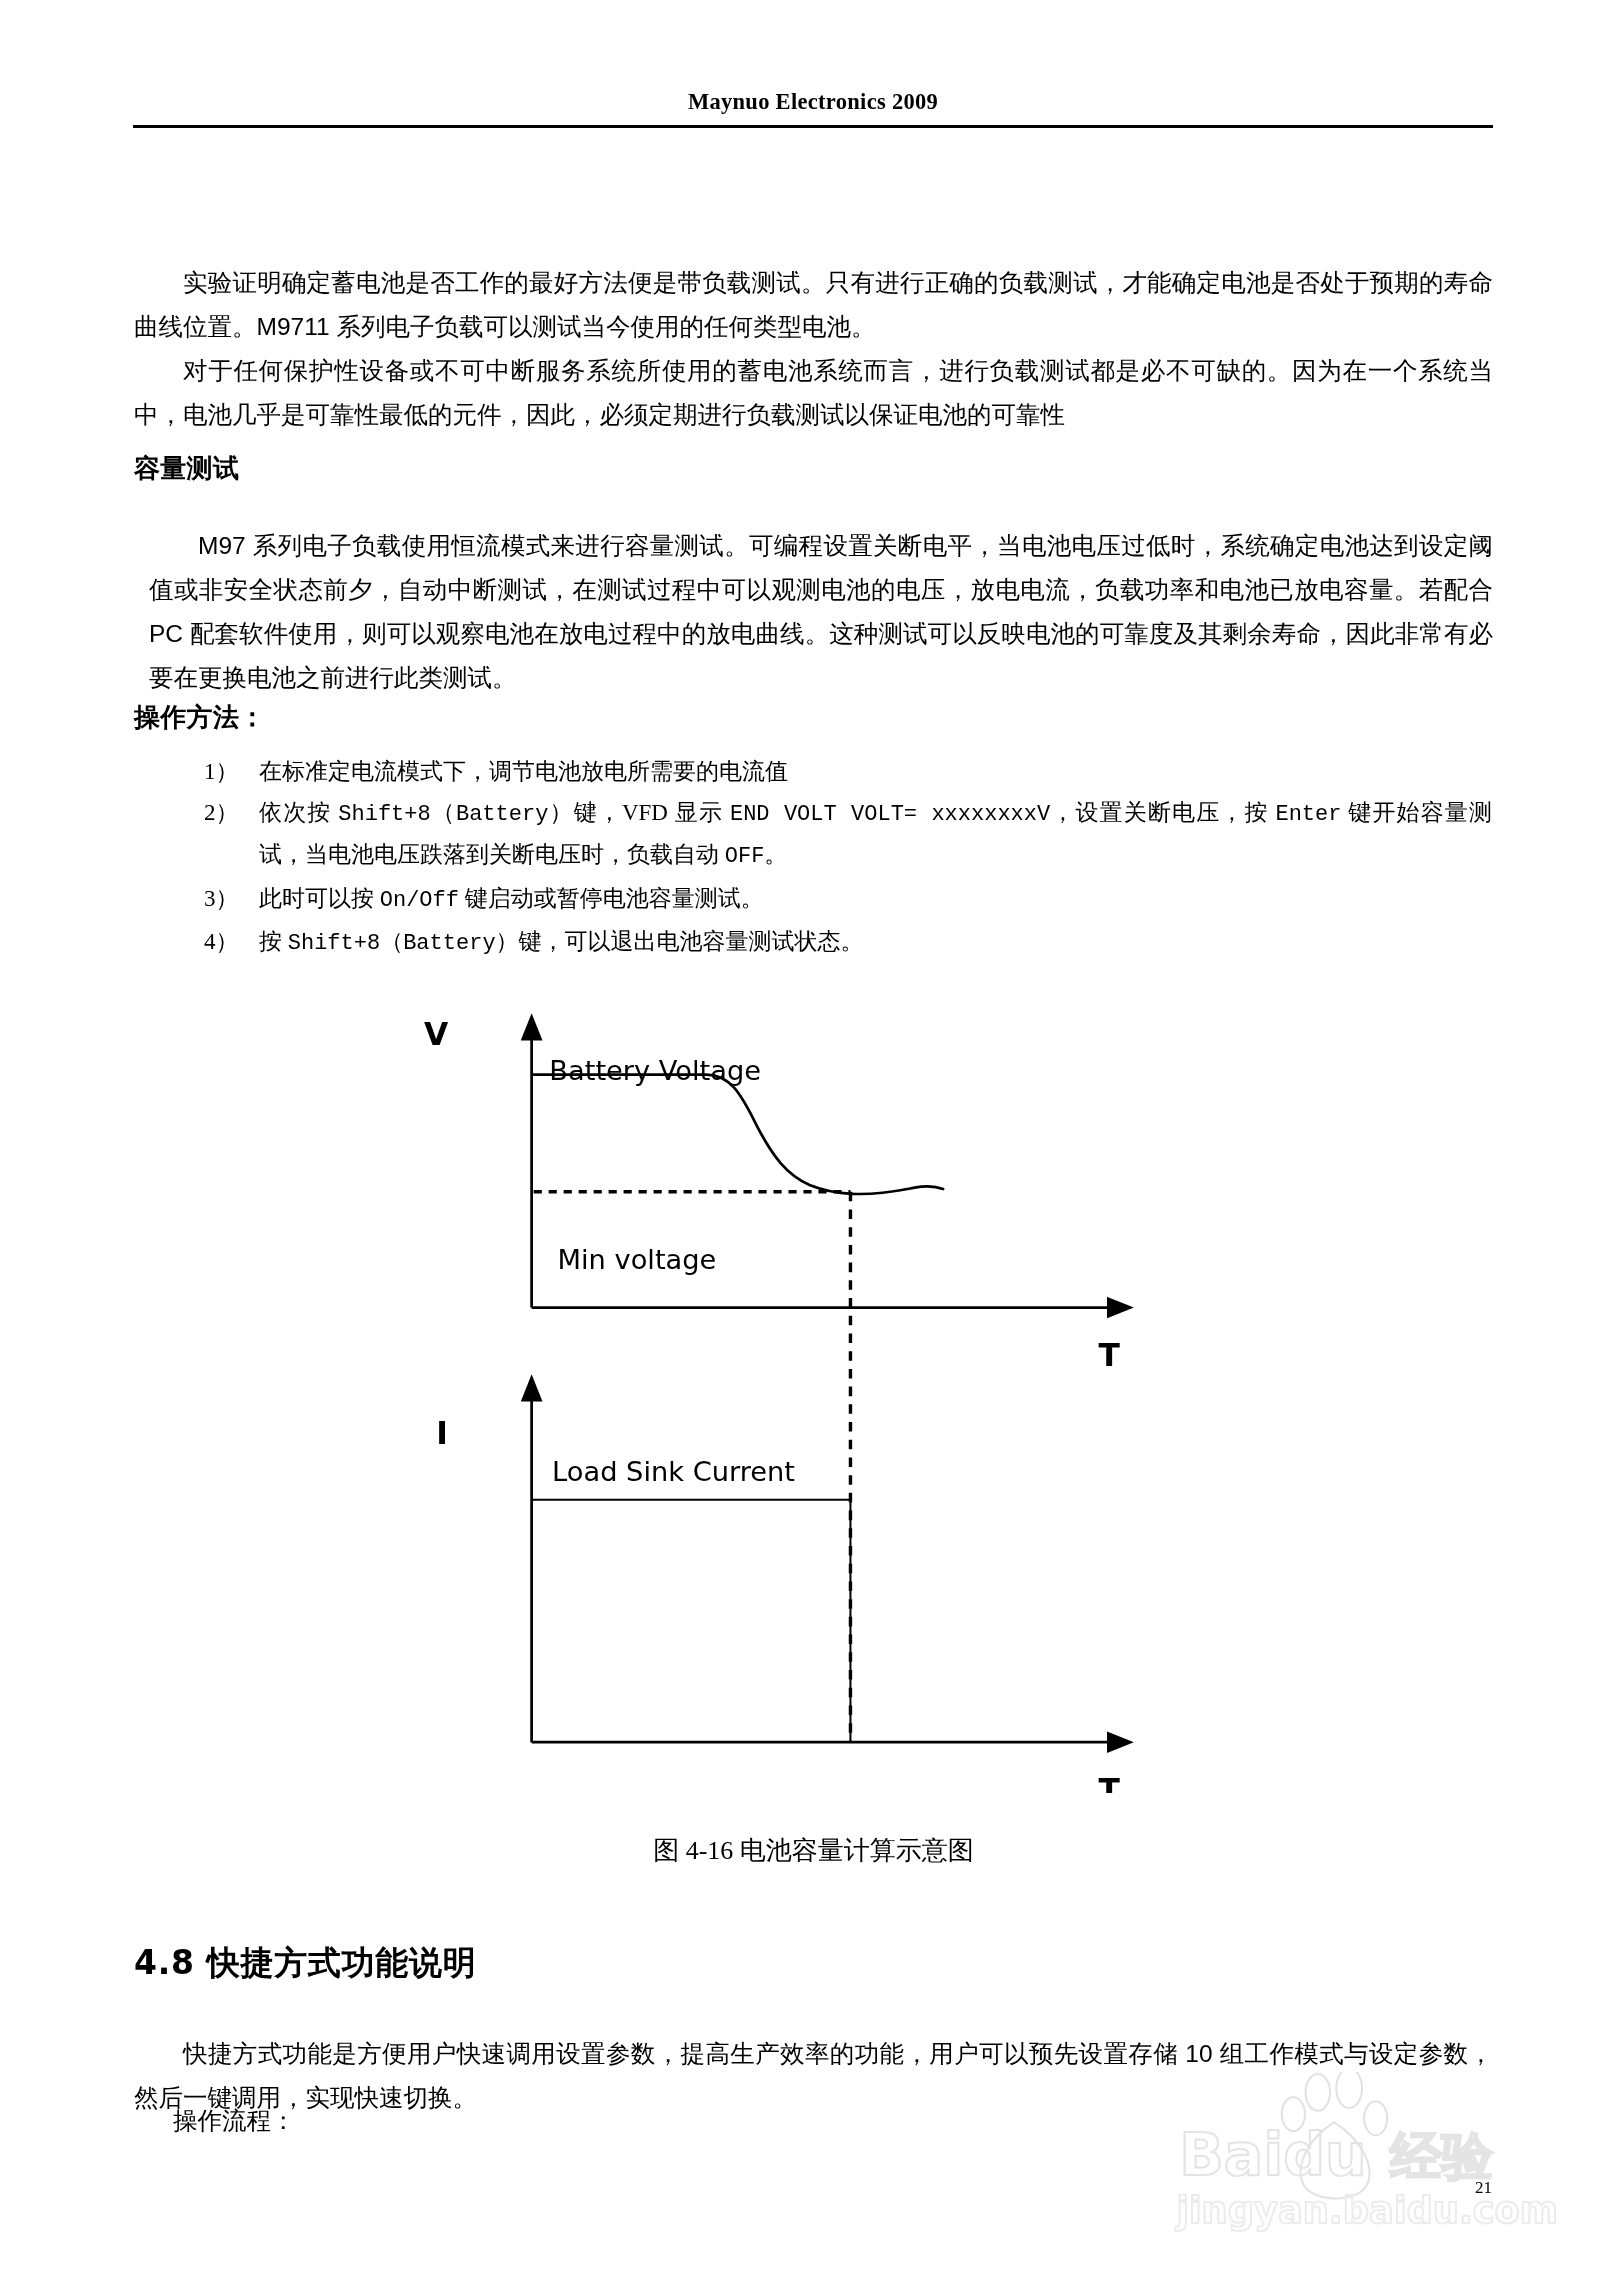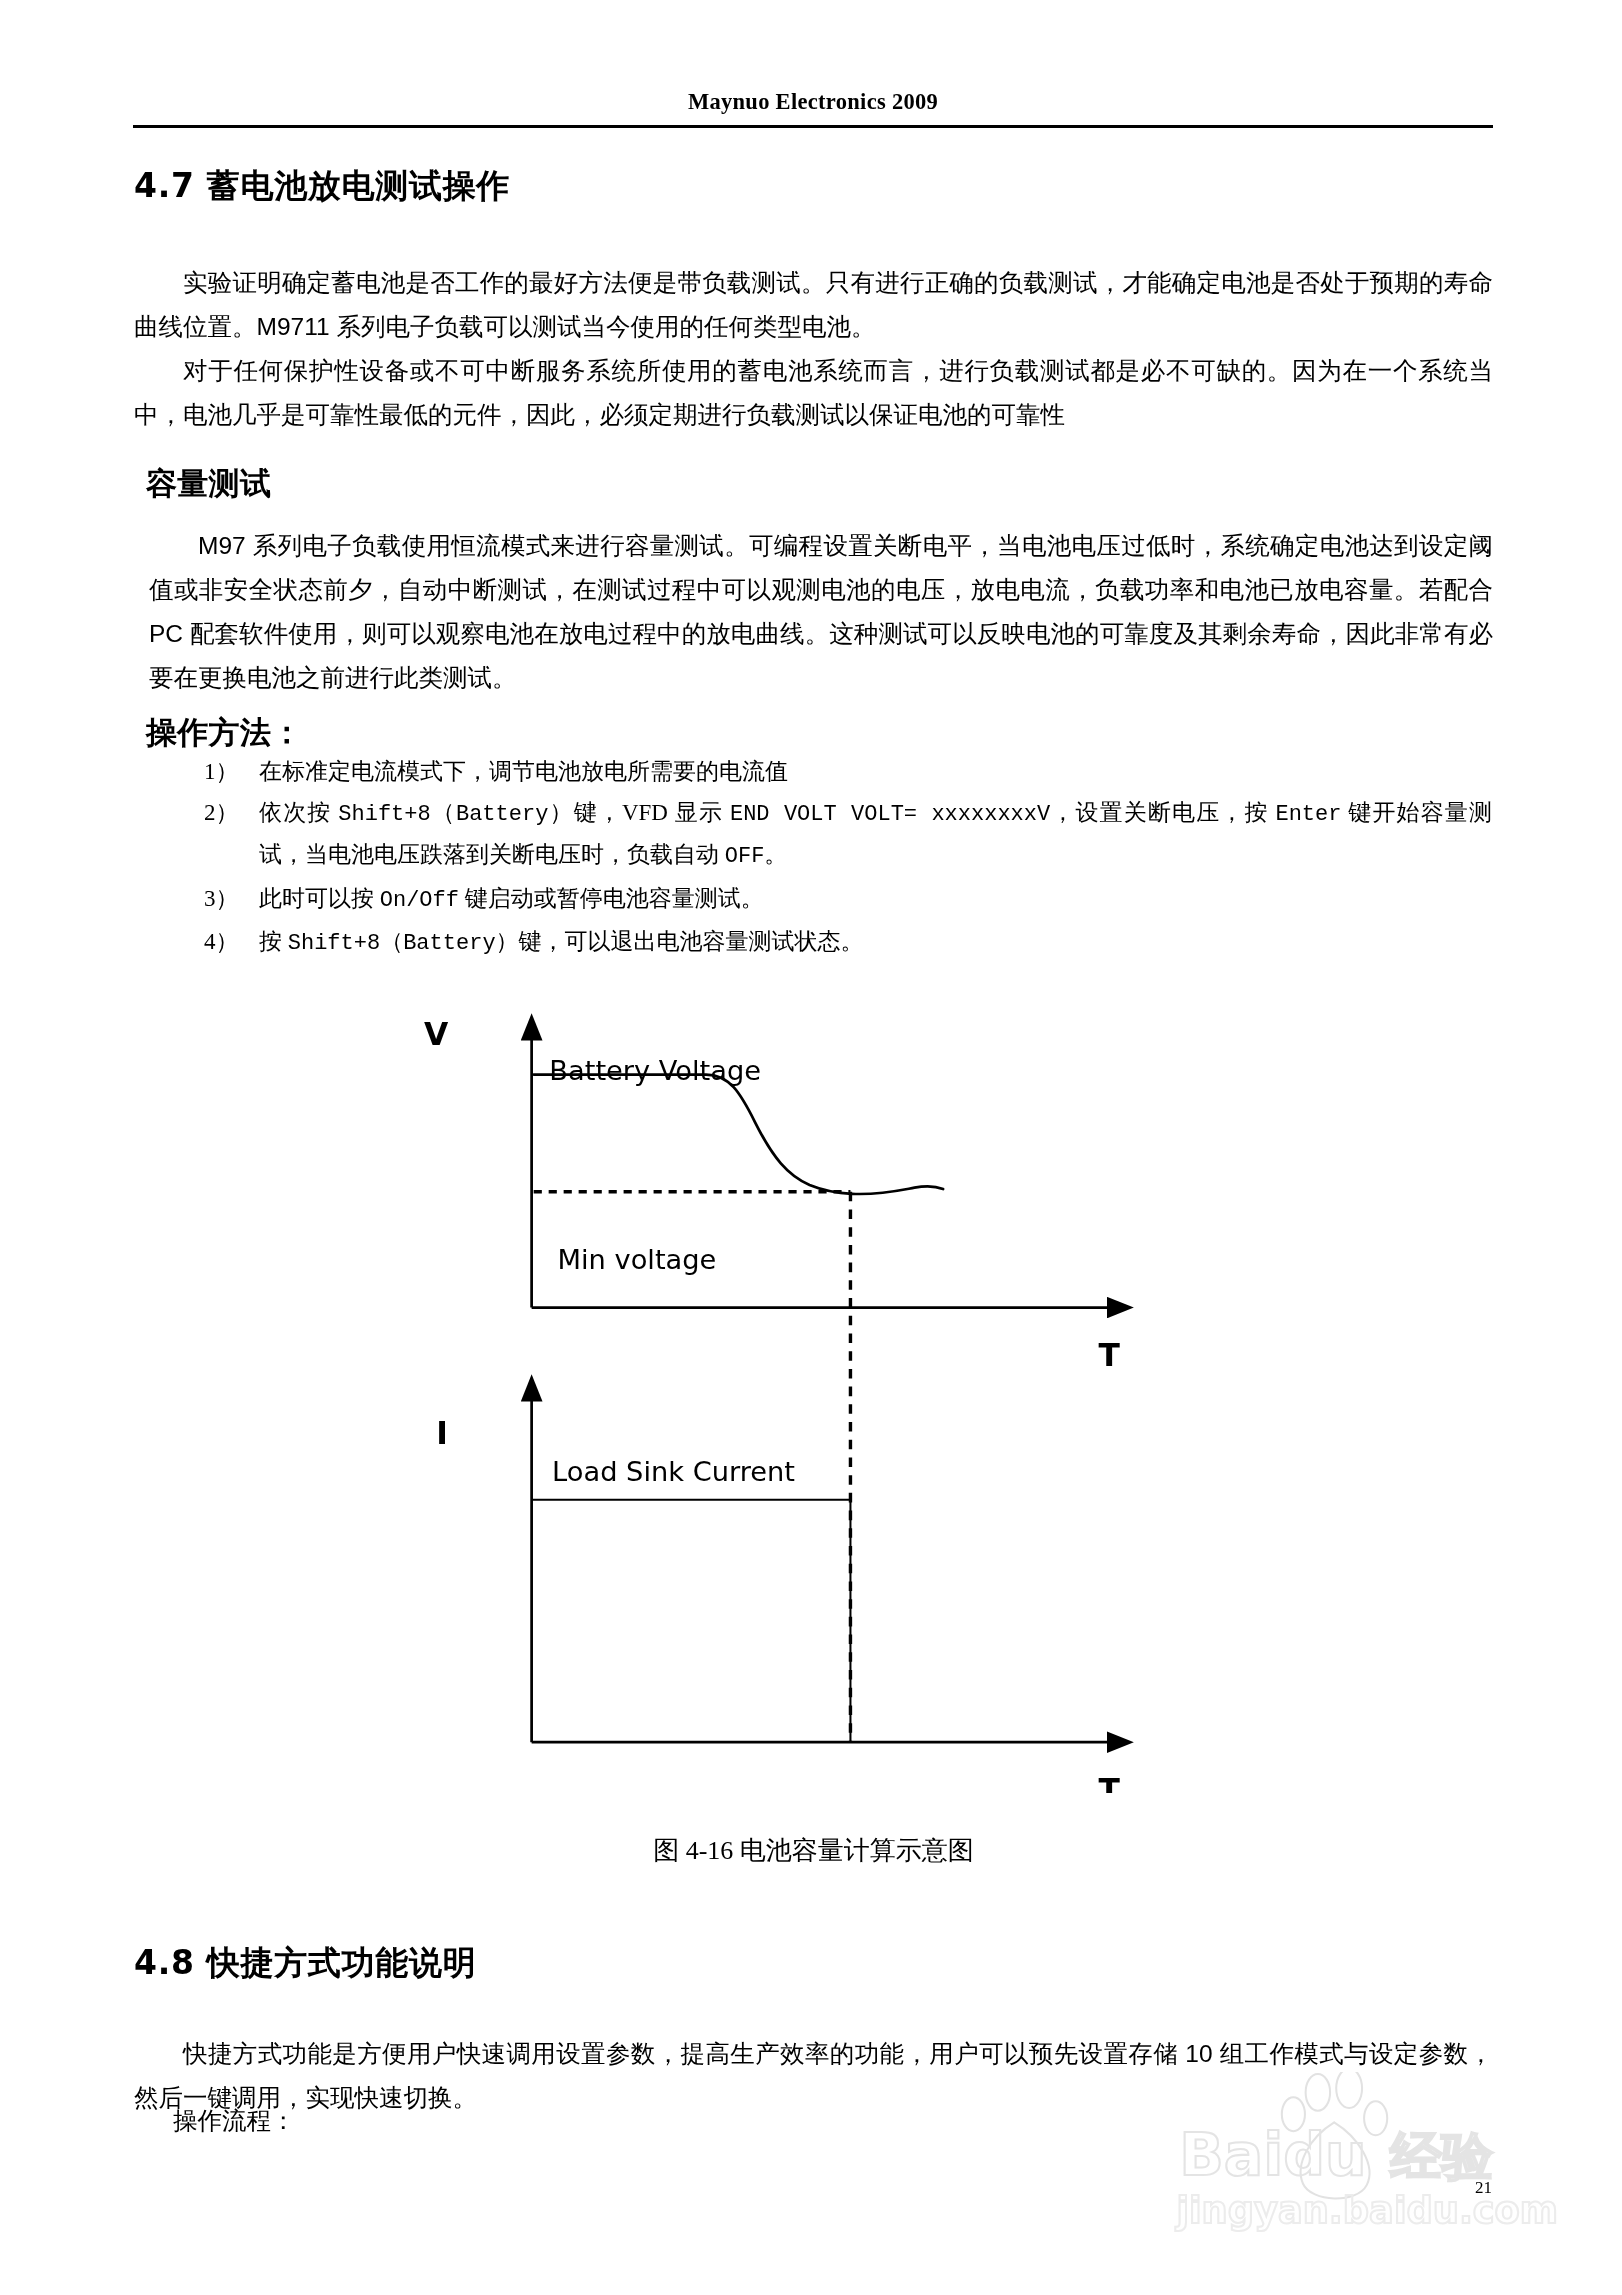--- a/index.html
+++ b/index.html
@@ -55,24 +55,24 @@
     font-weight: bold;
     font-size: 33px;
     letter-spacing: 0.7px;
     white-space: nowrap;
   }
   #h-47 { left: 134px; top: 164px; }
   #h-48 { left: 134px; top: 1941px; }
 
   h2.sub-heading {
     position: absolute;
-    margin: 12px;
+    margin: 0;
     font-family: "DejaVu Sans", "Liberation Sans", sans-serif;
     font-weight: bold;
-    font-size: 31px;
+    font-size: 26px;
     letter-spacing: 0.3px;
     white-space: nowrap;
   }
   #h-capacity { left: 134px; top: 451px; }
   #h-method   { left: 134px; top: 700px; }
 
   
   .para {
     position: absolute;
     font-family: Liberation Sans, sans-serif;
@@ -172,21 +172,20 @@
 </head>
 <body>
 
 <div class="page">
 
   <div class="header">
     <span class="header-title">Maynuo Electronics 2009</span>
   </div>
   <div class="header-rule"></div>
 
-  <h1 class="sec-heading" id="h-47">4.7 蓄电池放电测试操作</h1>
 
   <p class="para indent" id="p-intro-1">实验证明确定蓄电池是否工作的最好方法便是带负载测试。只有进行正确的负载测试，才能确定电池是否处于预期的寿命曲线位置。M9711 系列电子负载可以测试当今使用的任何类型电池。</p>
   <p class="para indent" id="p-intro-2">对于任何保护性设备或不可中断服务系统所使用的蓄电池系统而言，进行负载测试都是必不可缺的。因为在一个系统当中，电池几乎是可靠性最低的元件，因此，必须定期进行负载测试以保证电池的可靠性</p>
 
   <h2 class="sub-heading" id="h-capacity">容量测试</h2>
   <p class="para indent" id="p-capacity">M97 系列电子负载使用恒流模式来进行容量测试。可编程设置关断电平，当电池电压过低时，系统确定电池达到设定阈值或非安全状态前夕，自动中断测试，在测试过程中可以观测电池的电压，放电电流，负载功率和电池已放电容量。若配合 PC 配套软件使用，则可以观察电池在放电过程中的放电曲线。这种测试可以反映电池的可靠度及其剩余寿命，因此非常有必要在更换电池之前进行此类测试。</p>
 
   <h2 class="sub-heading" id="h-method">操作方法：</h2>
 
   <div class="steps">

